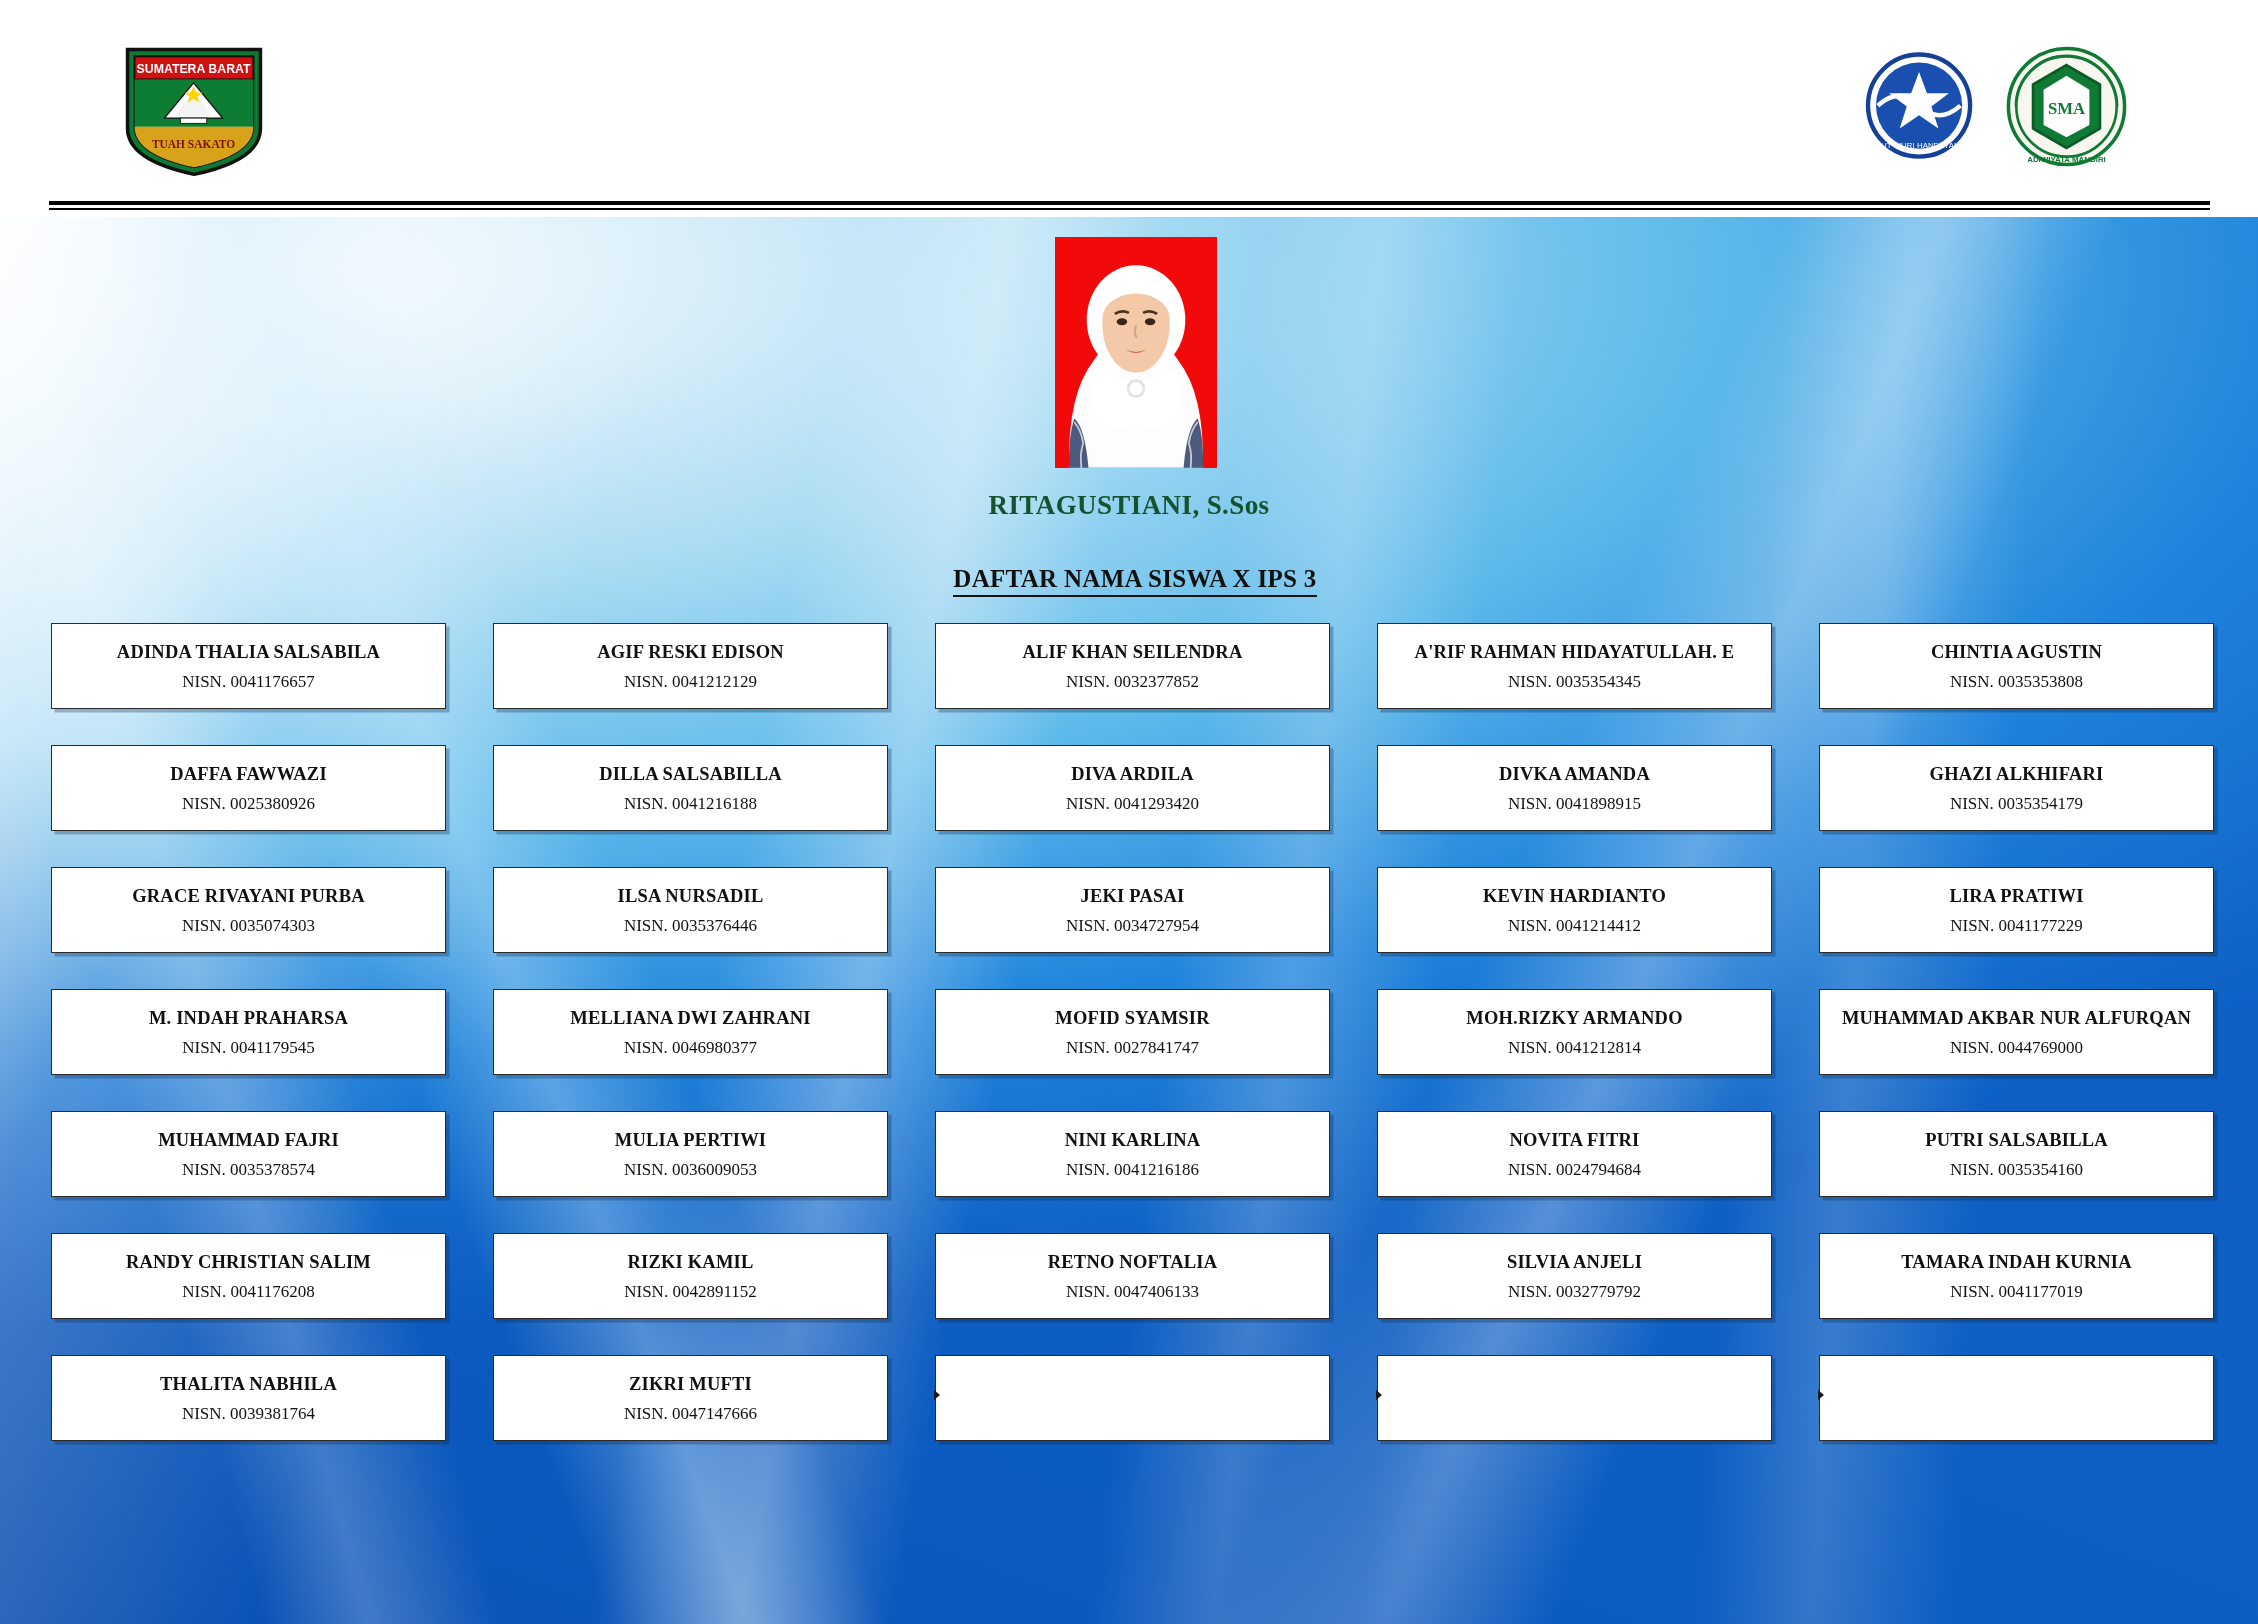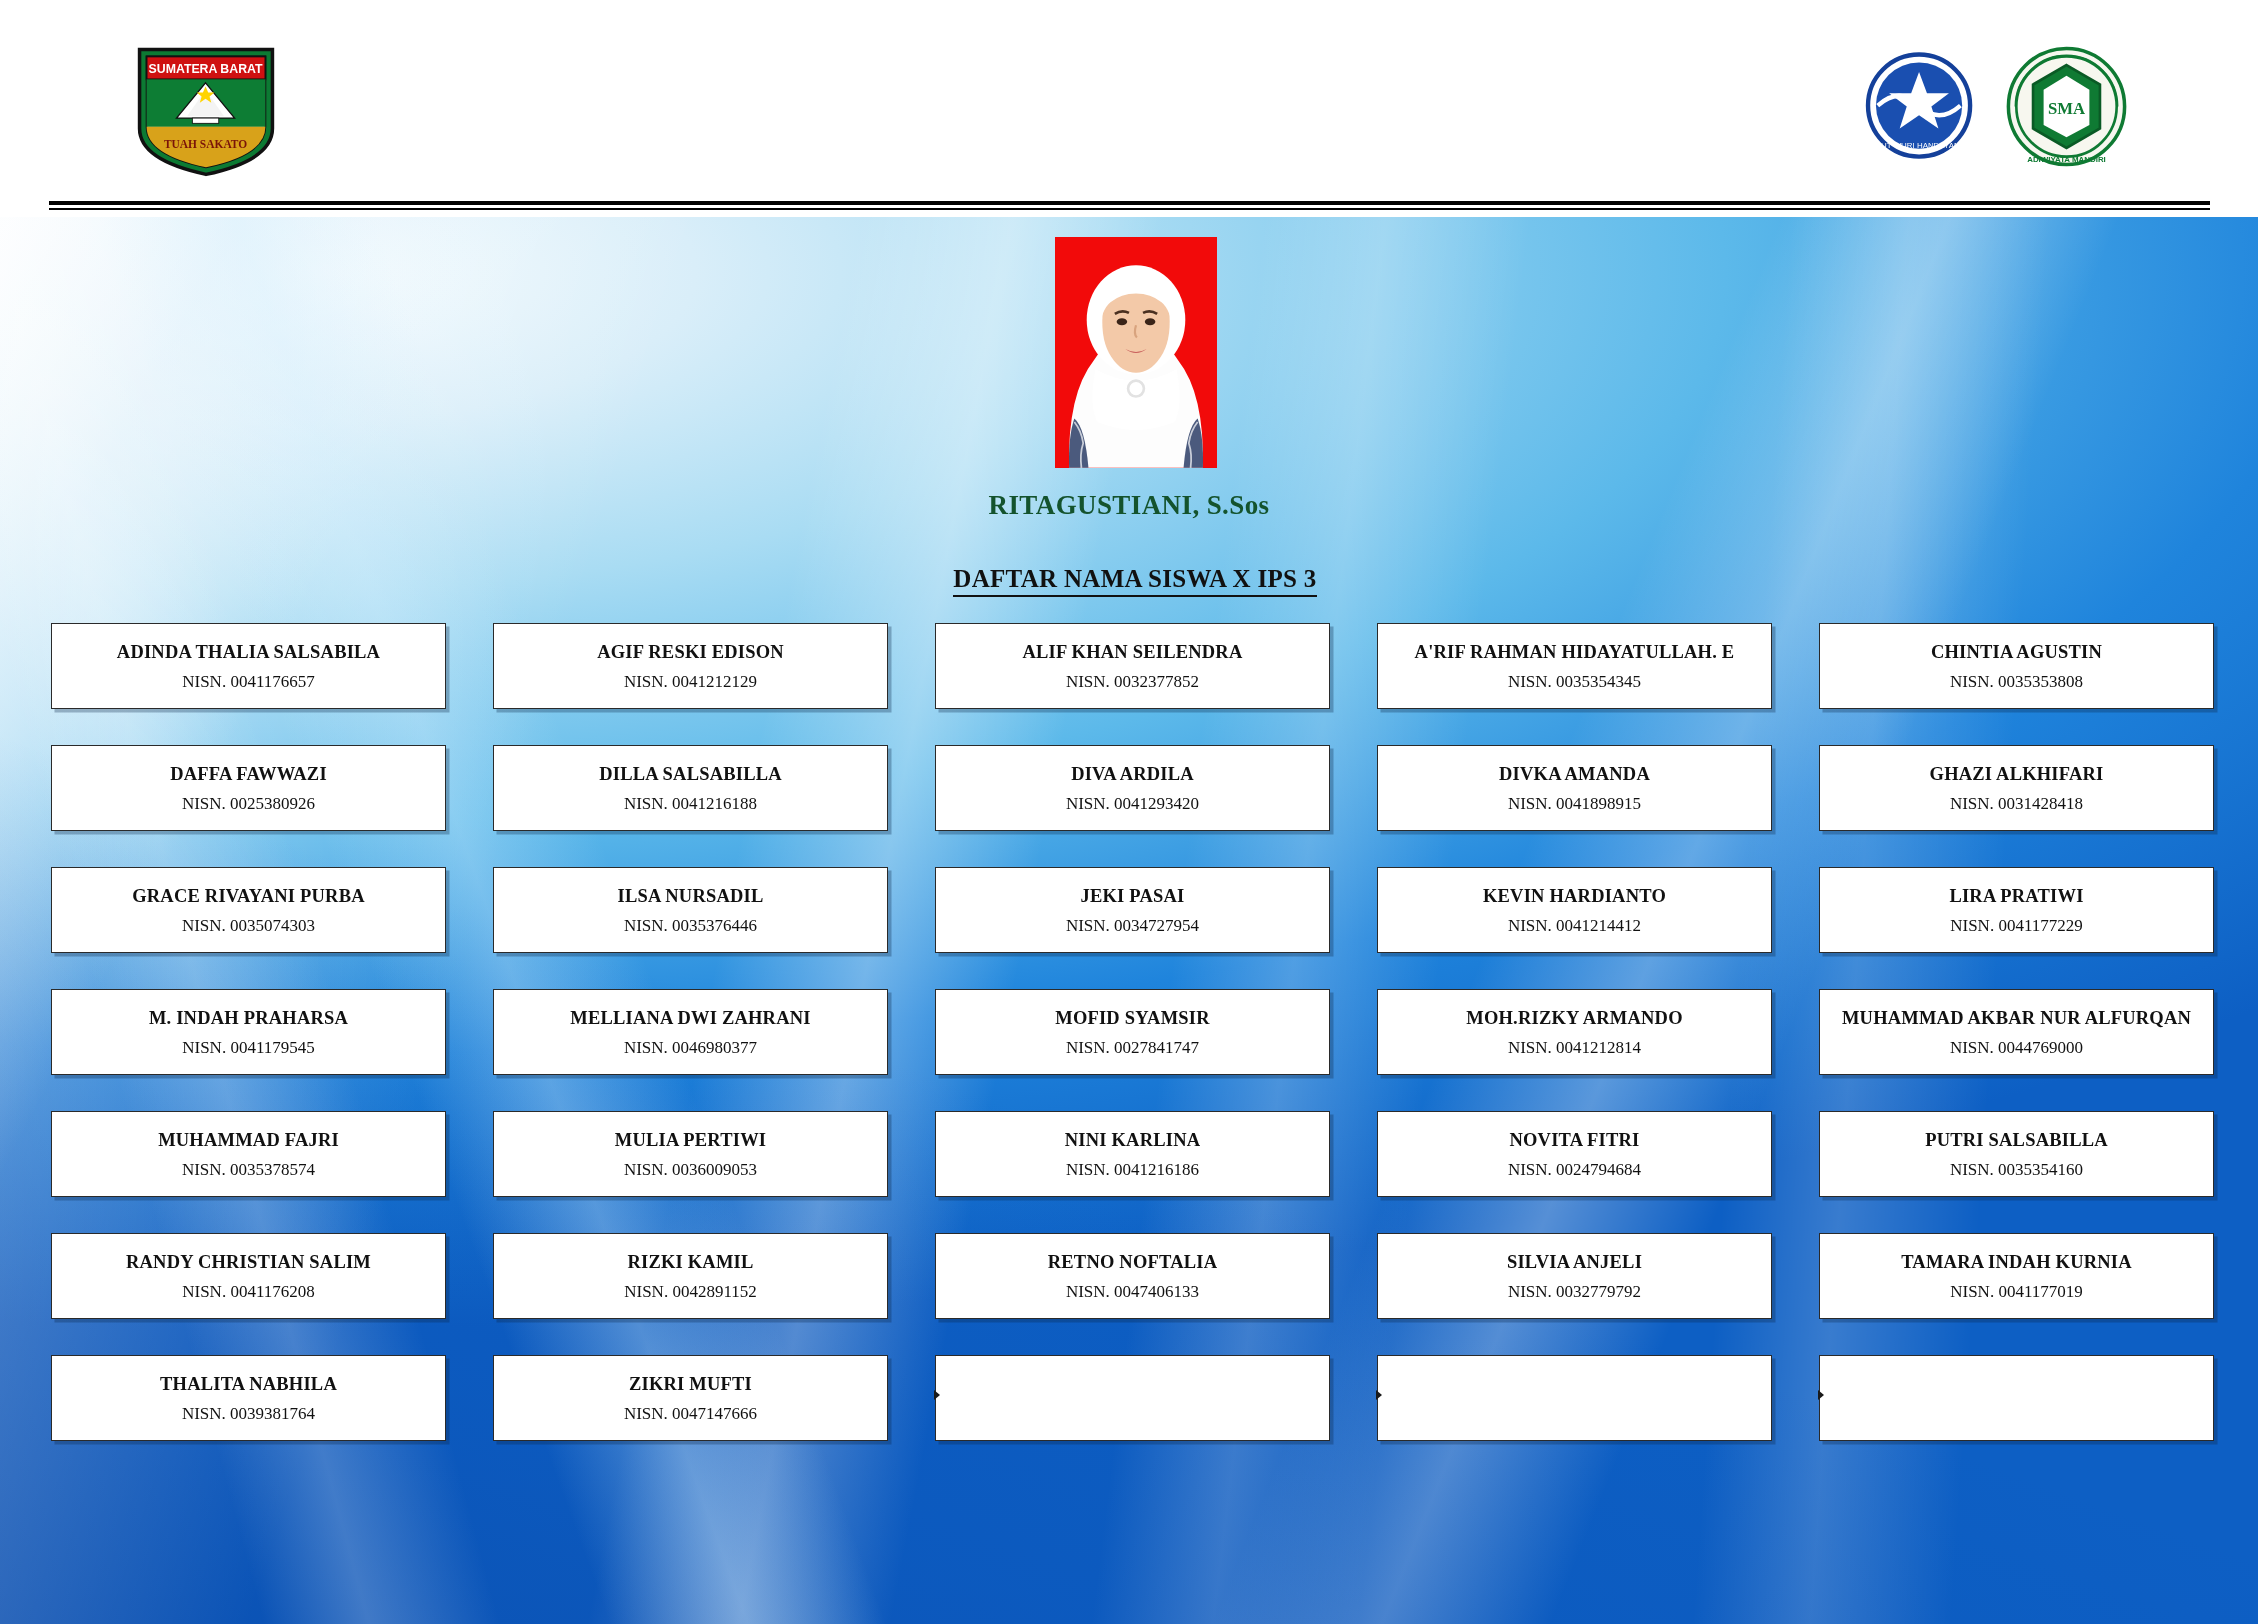--- a/index.html
+++ b/index.html
@@ -71,21 +71,21 @@
   #hl3{top:101px;font-size:27px;}
   #hl4{top:132px;font-size:33px;font-weight:bold;letter-spacing:0.5px;}
 
   #contact{
     position:absolute;top:176px;left:618px;width:1023px;
     display:flex;justify-content:space-between;align-items:center;
     font-style:italic;font-size:17px;color:#1a1a1a;
   }
 
   
-  #logo-left{position:absolute;left:129px;top:37px;width:154px;height:141px;z-index:5;text-align:center;}
+  #logo-left{position:absolute;left:117px;top:37px;width:154px;height:141px;z-index:5;text-align:center;}
   #logo-mid{position:absolute;left:1860px;top:51px;width:119px;height:110px;z-index:5;}
   #logo-right{position:absolute;left:2001px;top:44px;width:131px;height:125px;z-index:5;}
 
   
   #photo{
     position:absolute;left:1055px;top:237px;width:162px;height:231px;
     background:#f20a0a;z-index:4;overflow:hidden;
   }
   #teacher-name{
     position:absolute;left:0;top:490px;width:2258px;text-align:center;
@@ -253,21 +253,21 @@
       <div class="card">
         <div class="nm">DIVA ARDILA</div>
         <div class="nisn">NISN. 0041293420</div>
       </div>
       <div class="card">
         <div class="nm">DIVKA AMANDA</div>
         <div class="nisn">NISN. 0041898915</div>
       </div>
       <div class="card">
         <div class="nm">GHAZI ALKHIFARI</div>
-        <div class="nisn">NISN. 0031428418</div>
+        <div class="nisn">NISN. 0035354179</div>
       </div>
       <div class="card">
         <div class="nm">GRACE RIVAYANI PURBA</div>
         <div class="nisn">NISN. 0035074303</div>
       </div>
       <div class="card">
         <div class="nm">ILSA NURSADIL</div>
         <div class="nisn">NISN. 0035376446</div>
       </div>
       <div class="card">

